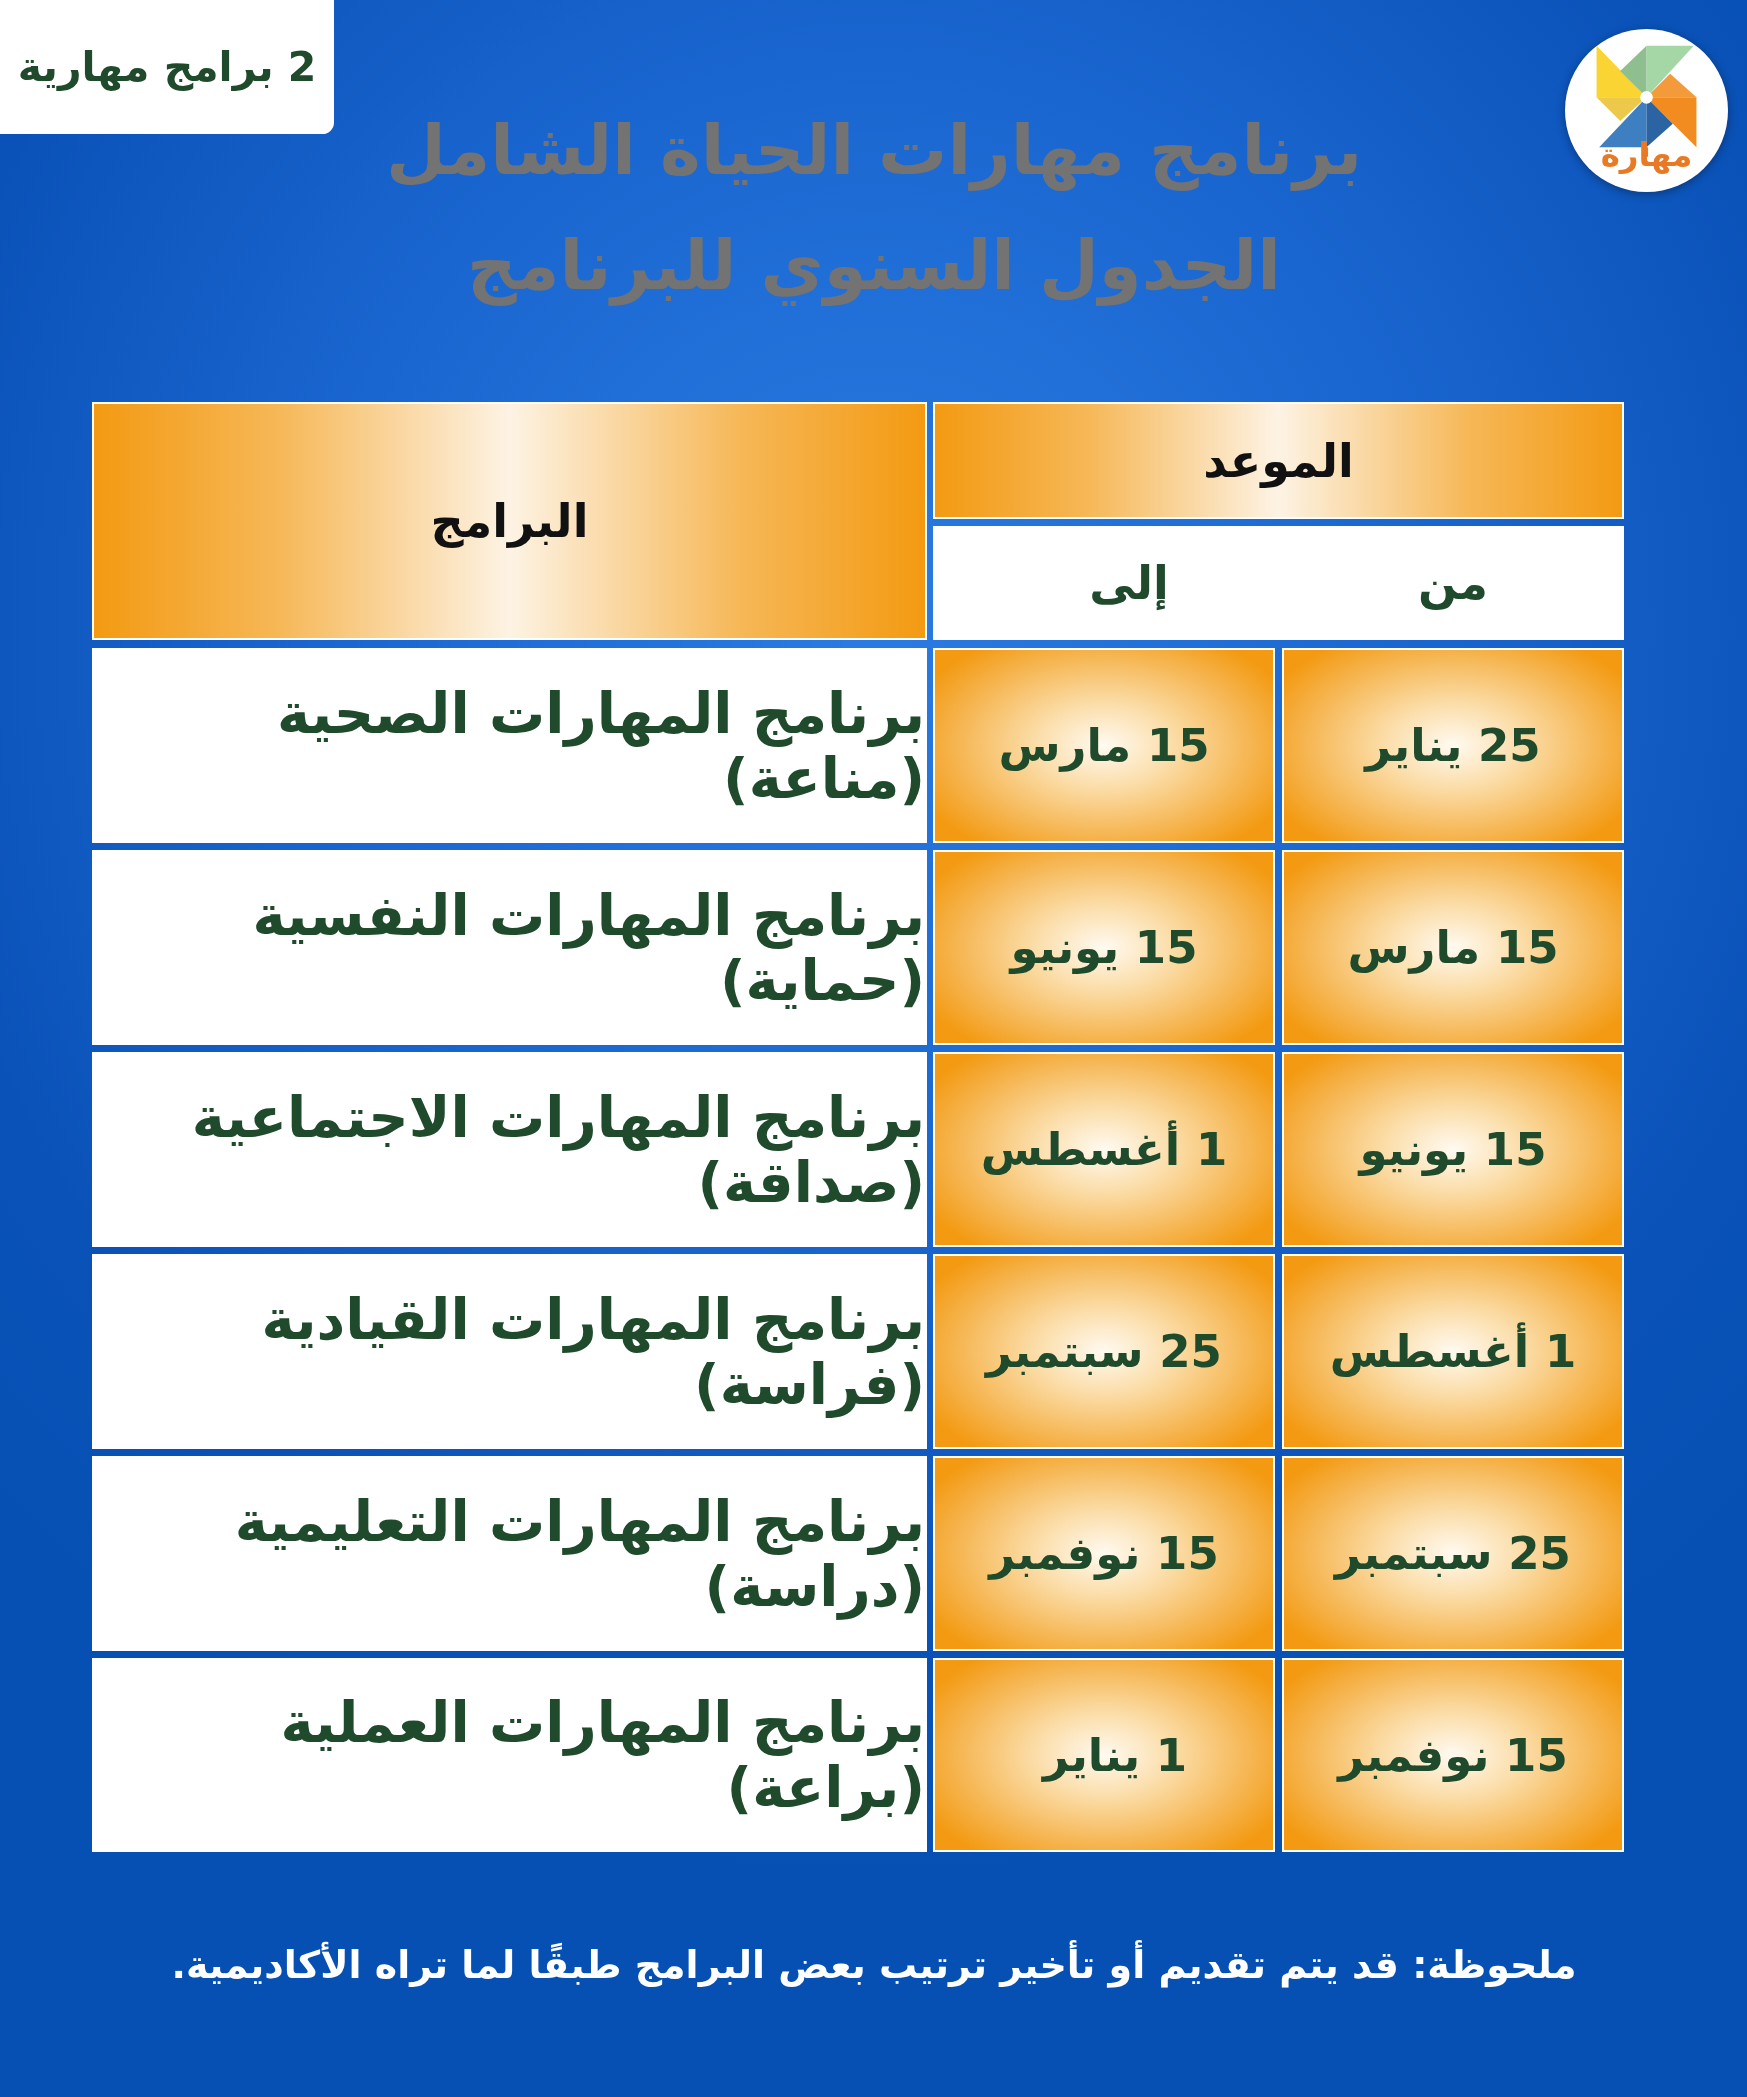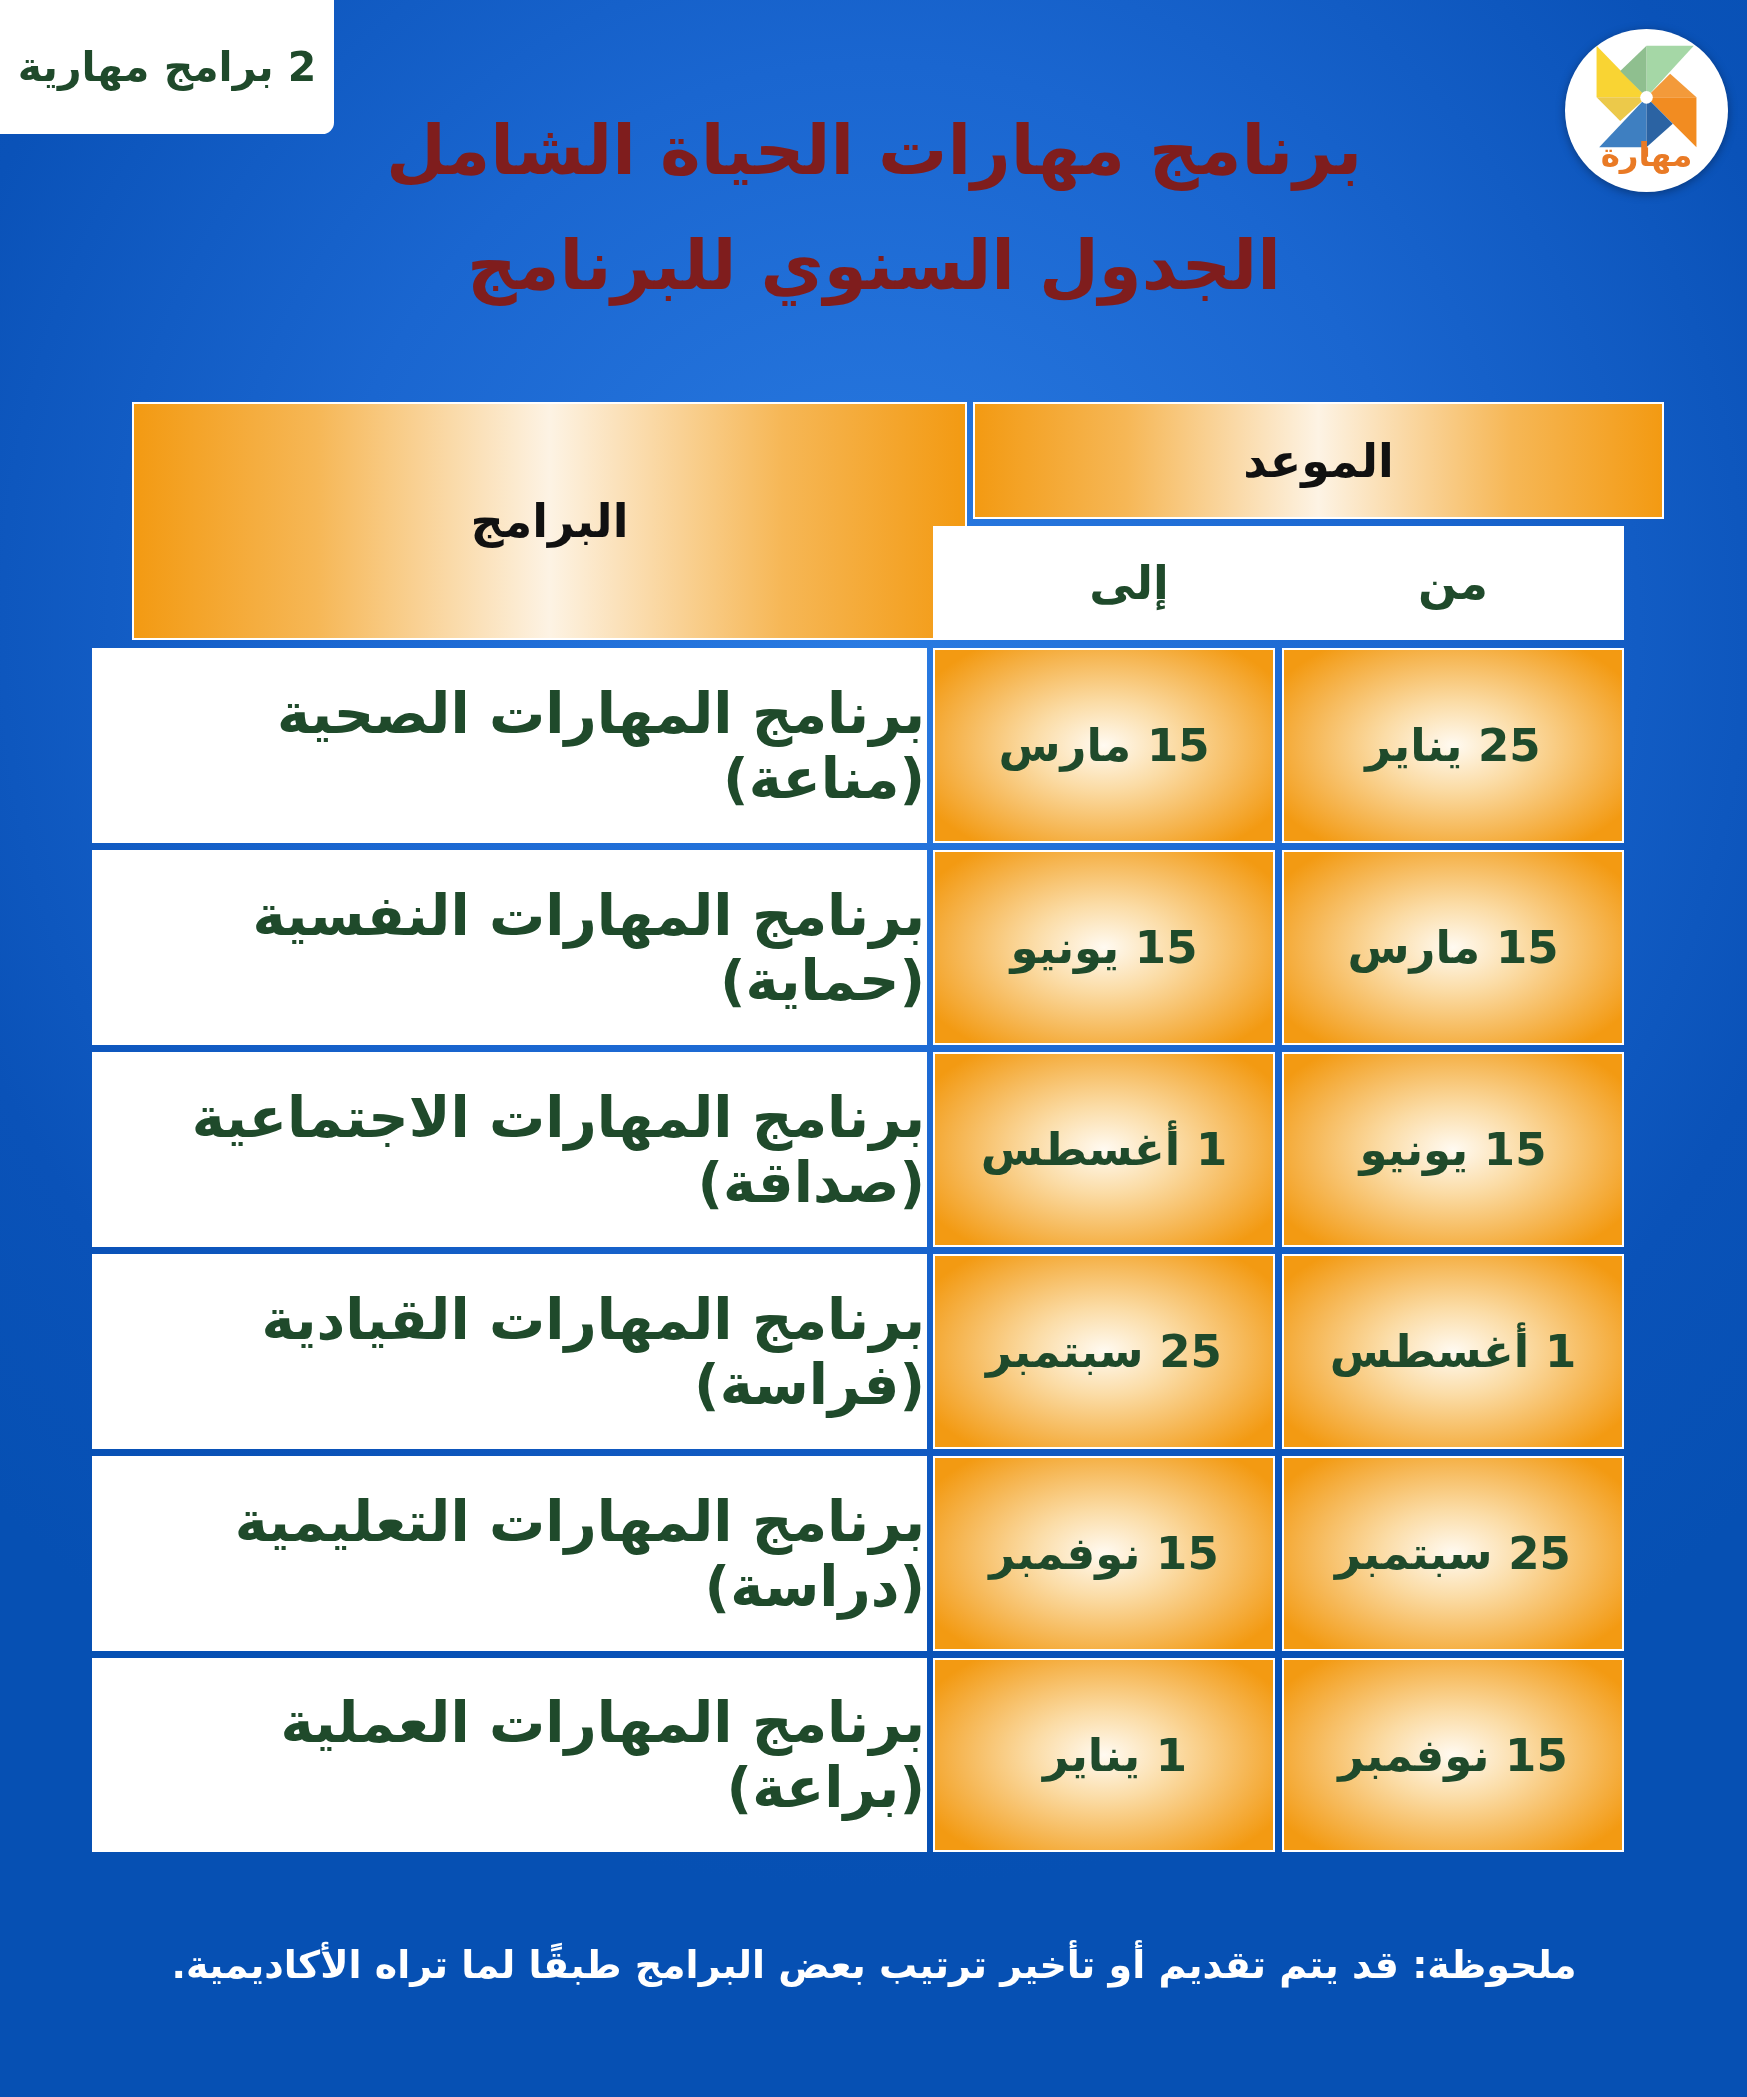--- a/index.html
+++ b/index.html
@@ -19,30 +19,30 @@
     border-radius:50%; background:#ffffff;
     box-shadow:0 2.1px 9.4px rgba(0,0,0,0.35);
   }
   .logo svg { position:absolute; left:0; top:0; }
   .logo-word {
     position:absolute; left:0; width:163px; top:107px; text-align:center;
     color:#e97a25; font-size:32.5px; font-weight:bold; direction:rtl;
   }
   .title {
     position:absolute; left:0; width:1748px; text-align:center;
-    color:#7f1d1d; font-weight:bold; font-size:69px; direction:rtl; line-height:1;
+    color:#737373; font-weight:bold; font-size:69px; direction:rtl; line-height:1;
   }
   .cell {
     position:absolute; box-sizing:border-box; border:2.6px solid #ffffff;
     display:flex; align-items:center; justify-content:center;
     direction:rtl; font-weight:bold; color:#1f4a2b;
   }
   .hdr-linear {
     background: linear-gradient(90deg, #f39a12 0%, #f6b756 22%, #fdf3e4 50%, #f6b756 78%, #f39a12 100%);
-    color:#111111; font-size:46px;margin-left:40px;
+    color:#111111; font-size:46px;
   }
   .hdr-white { background:#ffffff; font-size:46px; }
   .date {
     background: radial-gradient(ellipse 60% 65% at 50% 50%, #fffaf1 0%, #fbdca6 35%, #f6b857 70%, #f39a12 100%);
     font-size:45px;
   }
   .prog { background:#ffffff; font-size:56px; border-color:#ffffff; }
   .note {
     position:absolute; left:0; width:1748px; top:1943px; text-align:center;
     color:#ffffff; font-weight:bold; font-size:38px; direction:rtl;

